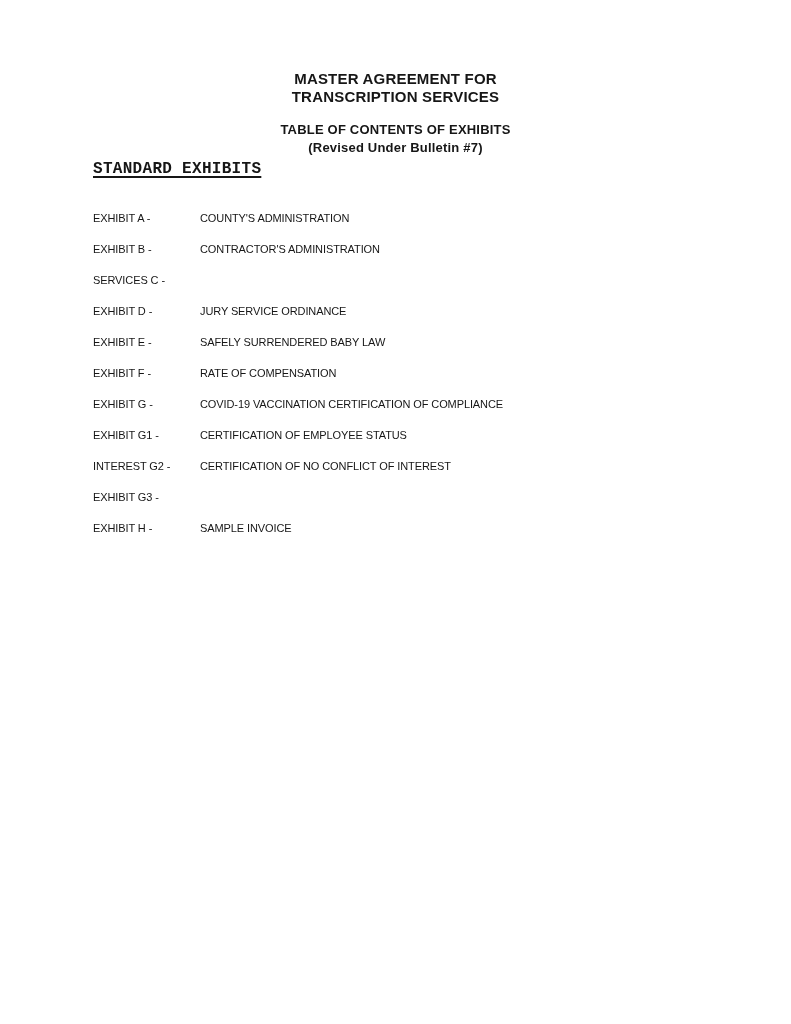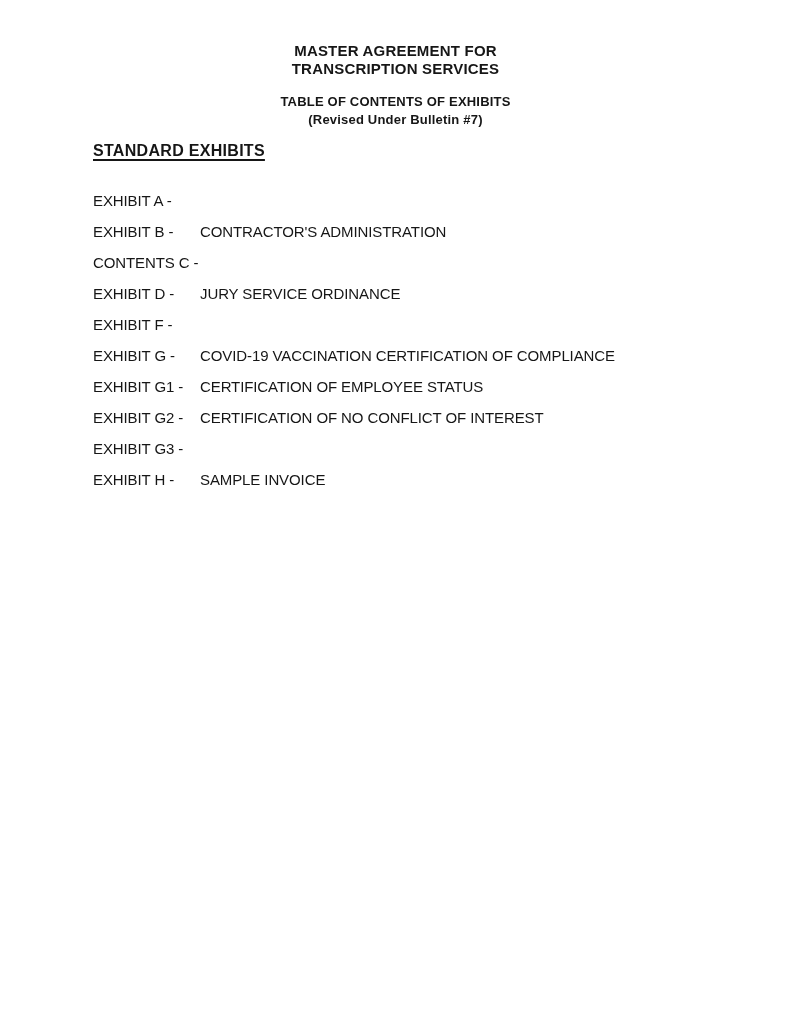--- a/index.html
+++ b/index.html
@@ -10,58 +10,59 @@
   .page {
     position: relative;
     width: 791px;
     height: 1024px;
     background: #ffffff;
     overflow: hidden;
     font-family: "Liberation Sans", sans-serif;
     color: #161616;
   }
   .doc-header {
-    padding-top: 42px;
+    padding-top: 70px;
     text-align: center;
   }
   .doc-title {
     font-size: 15px;
     font-weight: bold;
     line-height: 18px;
     letter-spacing: 0.2px;
   }
   .doc-subtitle {
     margin-top: 15px;
     font-size: 13px;
     font-weight: bold;
     line-height: 18px;
     letter-spacing: 0.2px;
   }
   .body-block {
     margin-left: 93px;
     margin-right: 60px;
   }
   .section-heading {
-    margin-top: 13px;
+    margin-top: 3px;
     font-size: 16px;
     font-weight: bold;
     letter-spacing: 0.3px;
     text-decoration: underline;
     text-decoration-thickness: 2px;
     text-underline-offset: 3px;
     display: inline-block;
+    font-family: Liberation Mono, monospace;
   }
   .exhibit-list {
     margin-top: 27px;
   }
   .exhibit-row {
     display: flex;
     align-items: flex-start;
     margin-bottom: 4px;
-    font-size: 15px;
+    font-size: 11px;
     line-height: 27px;
     letter-spacing: -0.1px;
   }
   .exhibit-label {
     flex: 0 0 107px;
     white-space: nowrap;
   }
   .exhibit-title {
     max-width: 470px;
   }
@@ -81,45 +82,51 @@
       <div>(Revised Under Bulletin #7)</div>
     </div>
   </div>
 
   <div class="body-block">
     <span class="section-heading">STANDARD EXHIBITS</span>
 
     <div class="exhibit-list">
       <div class="exhibit-row">
         <span class="exhibit-label">EXHIBIT A -</span>
+        <span class="exhibit-title">COUNTY'S ADMINISTRATION</span>
       </div>
       <div class="exhibit-row">
         <span class="exhibit-label">EXHIBIT B -</span>
         <span class="exhibit-title">CONTRACTOR'S ADMINISTRATION</span>
       </div>
       <div class="exhibit-row">
-        <span class="exhibit-label">CONTENTS C -</span>
+        <span class="exhibit-label">SERVICES C -</span>
       </div>
       <div class="exhibit-row">
         <span class="exhibit-label">EXHIBIT D -</span>
         <span class="exhibit-title">JURY SERVICE ORDINANCE</span>
       </div>
       <div class="exhibit-row">
+        <span class="exhibit-label">EXHIBIT E -</span>
+        <span class="exhibit-title">SAFELY SURRENDERED BABY LAW</span>
+      </div>
+      <div class="exhibit-row">
         <span class="exhibit-label">EXHIBIT F -</span>
+        <span class="exhibit-title">RATE OF COMPENSATION</span>
       </div>
       <div class="exhibit-row">
         <span class="exhibit-label">EXHIBIT G -</span>
         <span class="exhibit-title">COVID-19 VACCINATION CERTIFICATION OF COMPLIANCE</span>
       </div>
       <div class="exhibit-row">
         <span class="exhibit-label">EXHIBIT G1 -</span>
         <span class="exhibit-title">CERTIFICATION OF EMPLOYEE STATUS</span>
       </div>
       <div class="exhibit-row">
-        <span class="exhibit-label">EXHIBIT G2 -</span>
+        <span class="exhibit-label">INTEREST G2 -</span>
         <span class="exhibit-title">CERTIFICATION OF NO CONFLICT OF INTEREST</span>
       </div>
       <div class="exhibit-row">
         <span class="exhibit-label">EXHIBIT G3 -</span>
       </div>
       <div class="exhibit-row">
         <span class="exhibit-label">EXHIBIT H -</span>
         <span class="exhibit-title">SAMPLE INVOICE</span>
       </div>
     </div>

